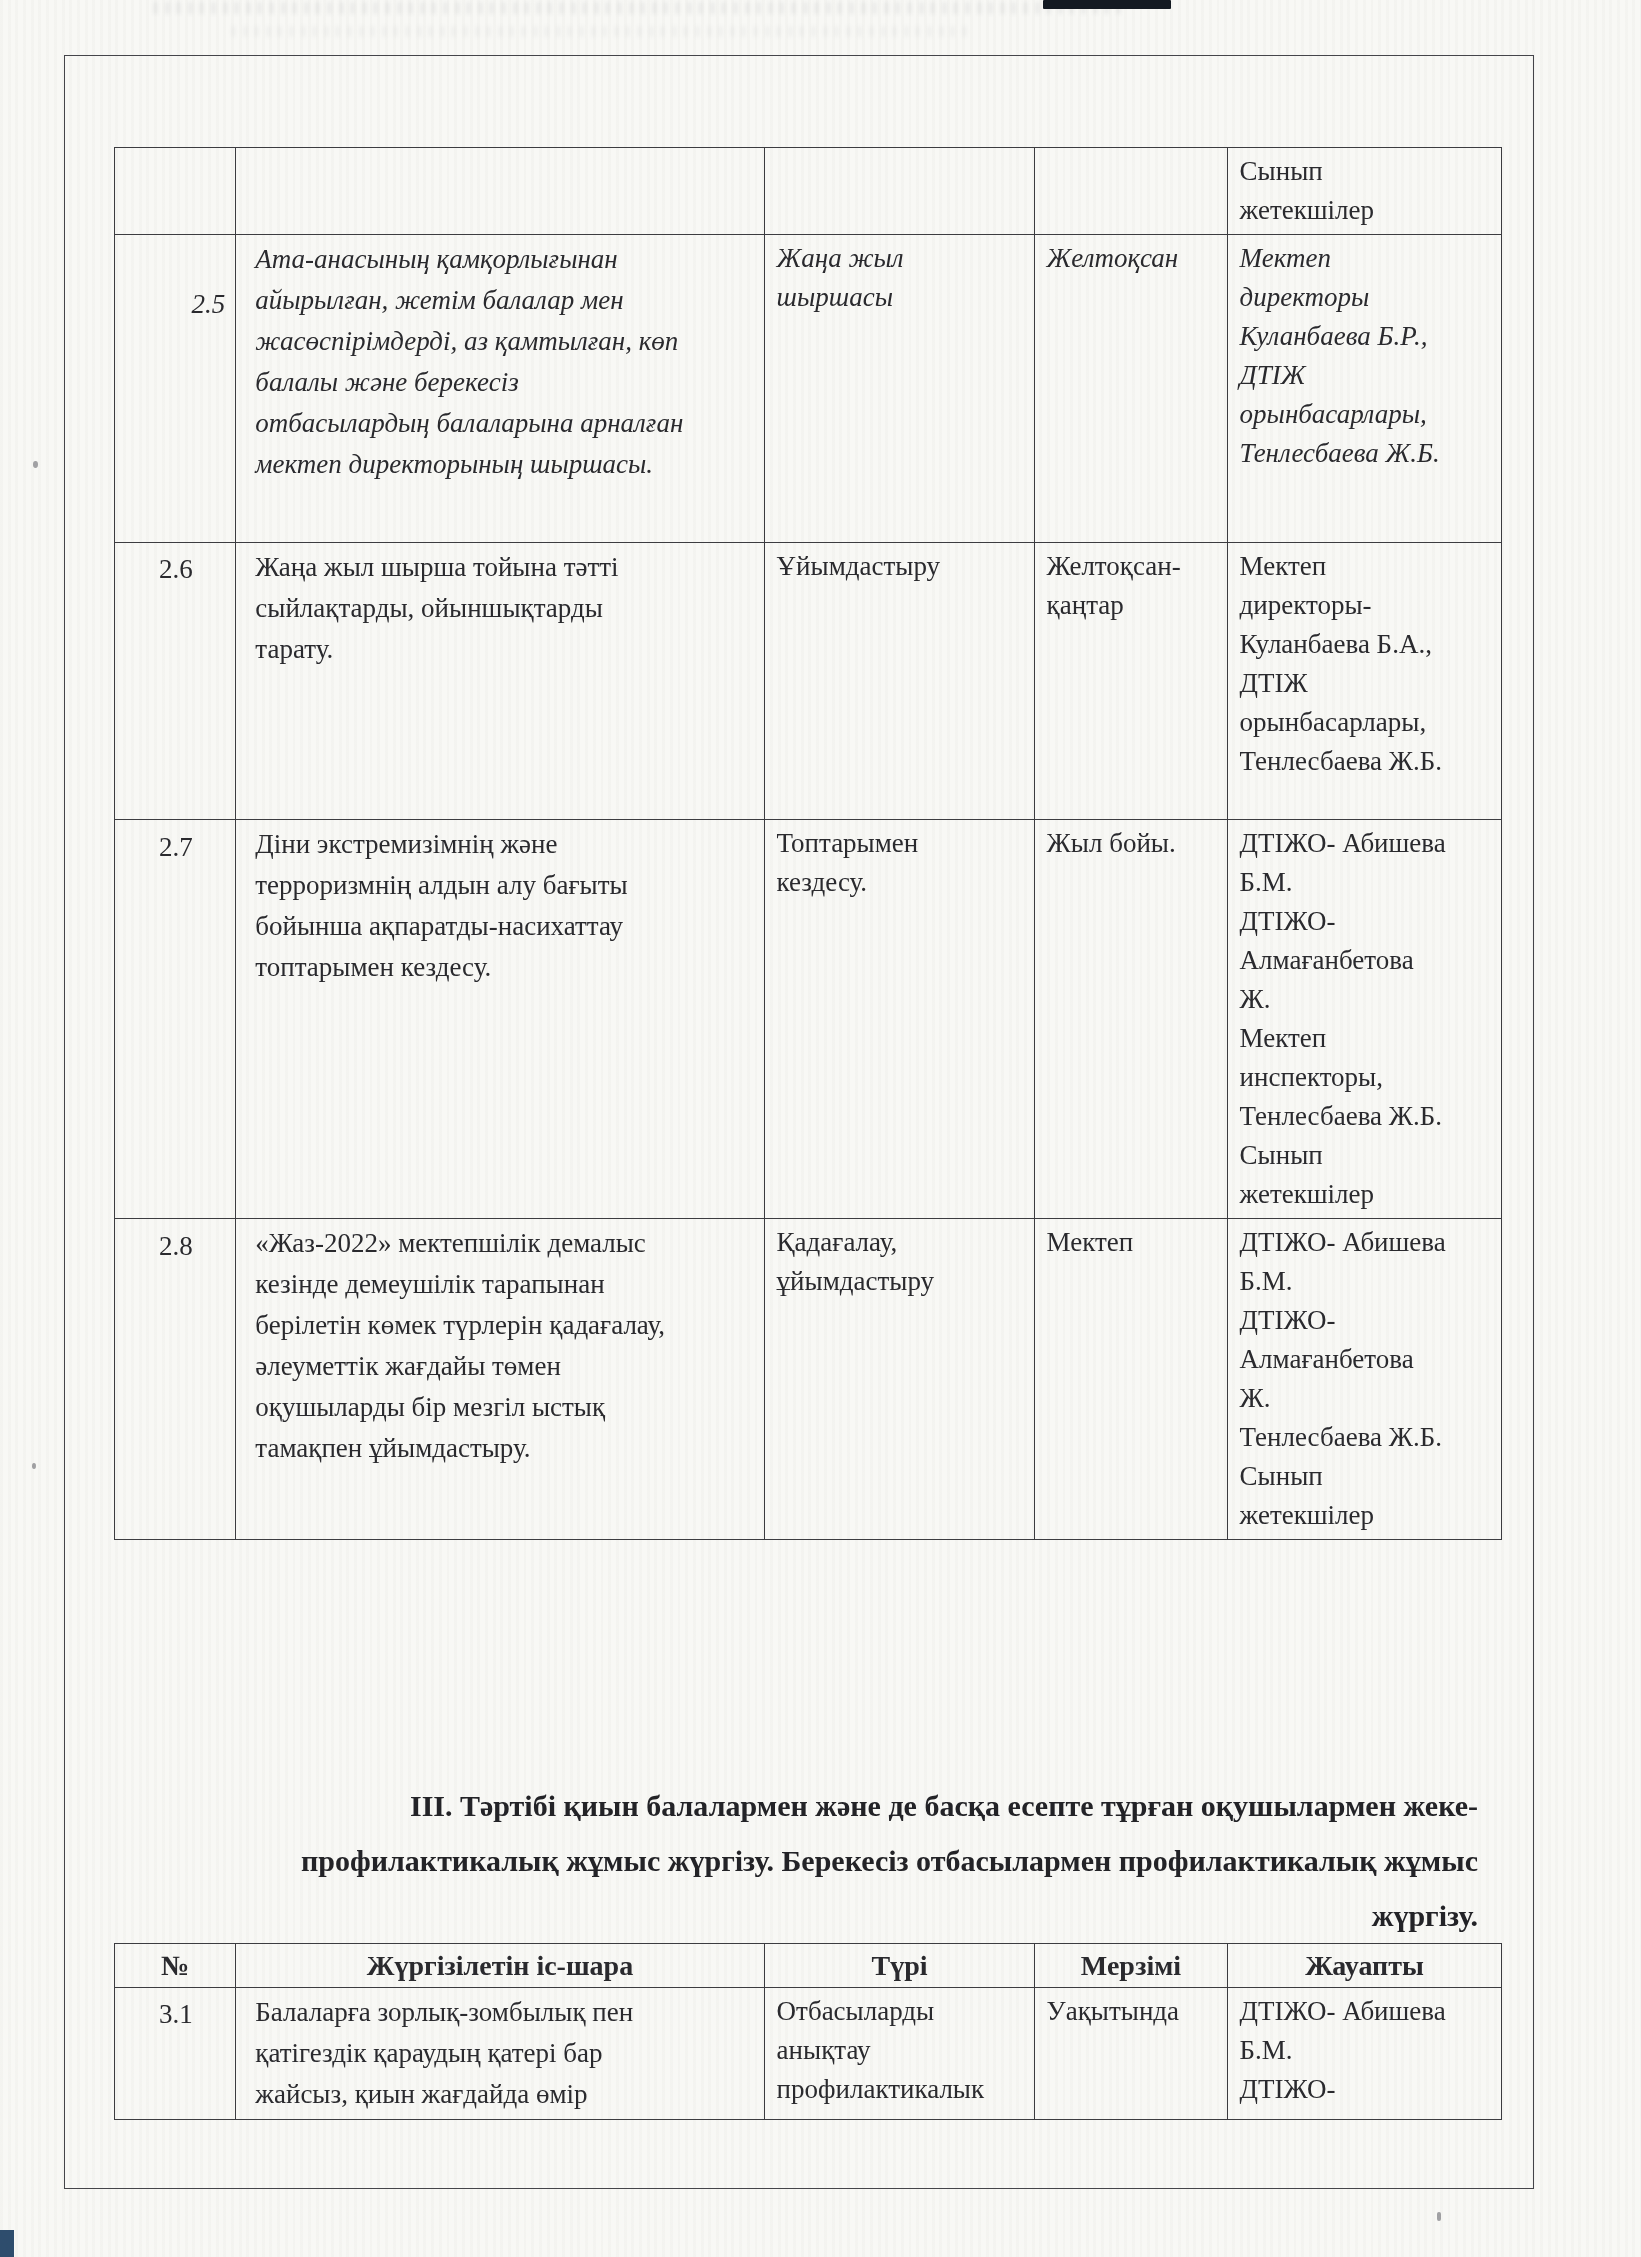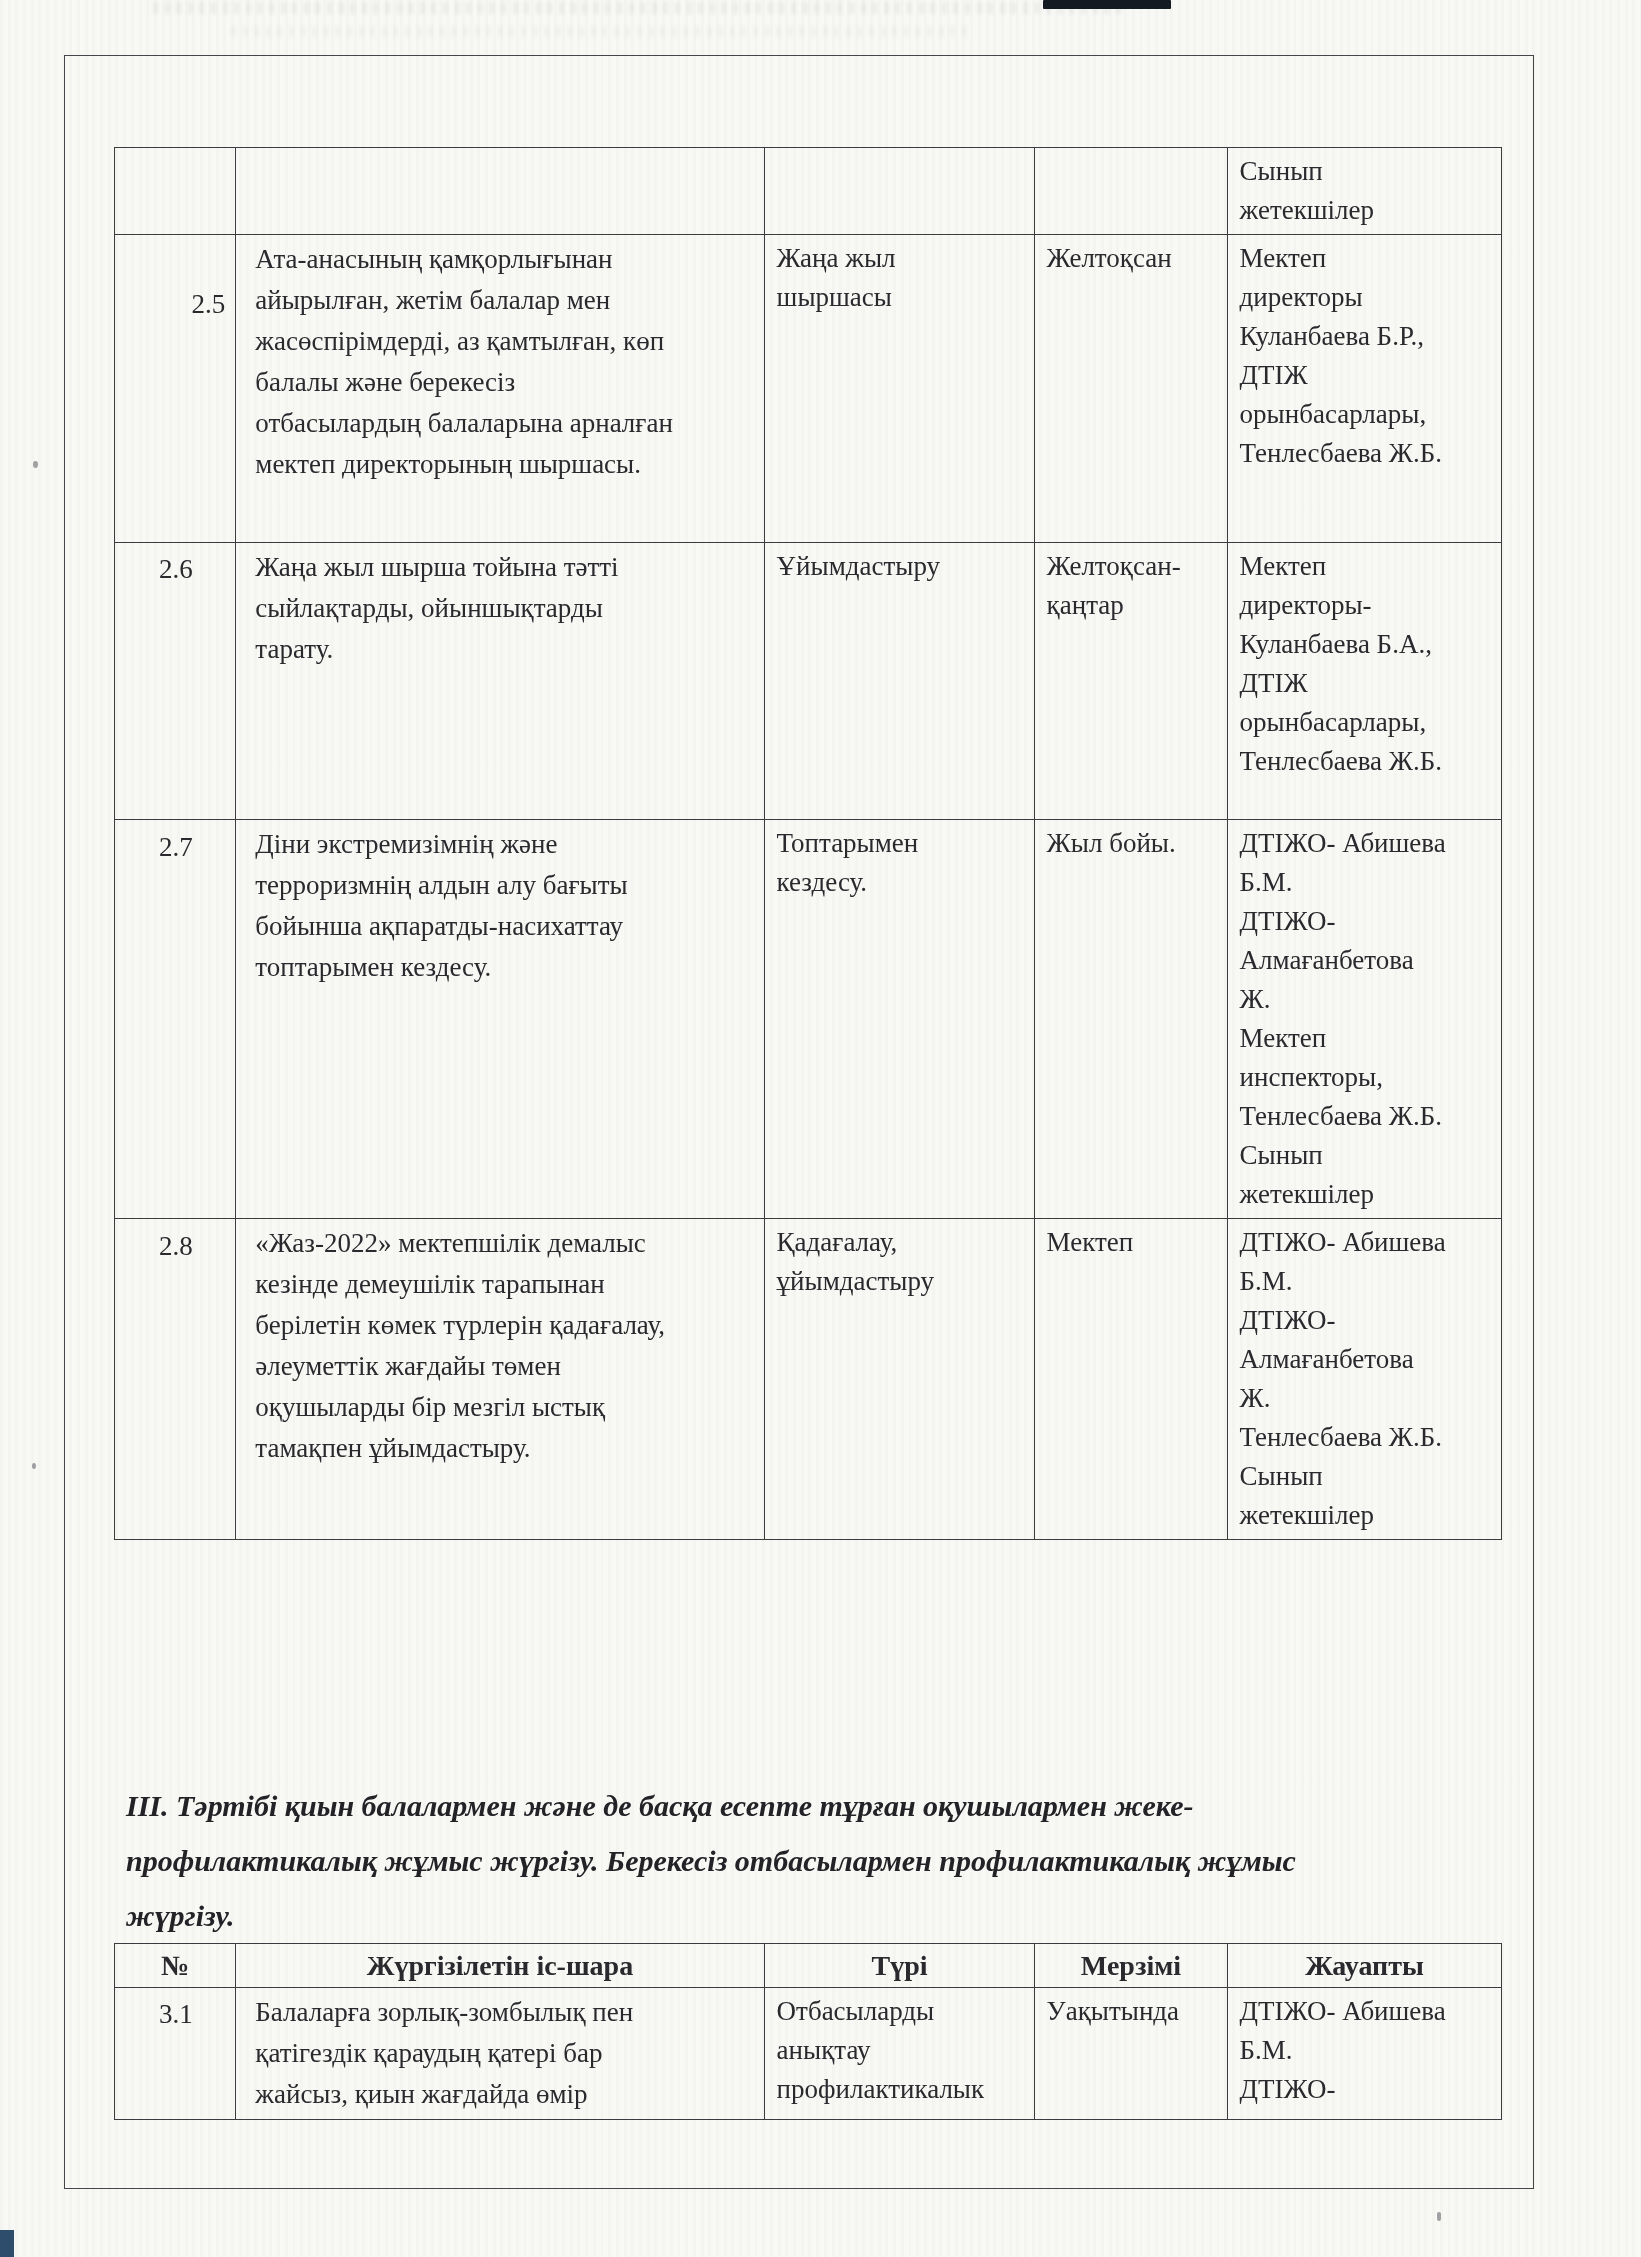--- a/index.html
+++ b/index.html
@@ -37,34 +37,34 @@
   col.c-act{width:529px;}
   col.c-type{width:270px;}
   col.c-term{width:193px;}
   col.c-resp{width:274px;}
   td.num{text-align:center;padding-top:7.7px;}
   td.num-left{text-align:right;padding-left:11.6px;padding-top:50px;}
   td.act{padding-left:19.3px;padding-right:21px;line-height:41px;}
   td.resp{padding-right:1px;}
   tr.r0 td{height:71px;}
   tr.r1 td{height:301px;}
-  tr.r2 td{height:253px;}
+  tr.r2 td{height:253px;font-style:italic;}
   tr.r3 td{height:265px;}
   tr.r4 td{height:369px;}
   tr.r5 td{height:279px;margin-top:13px;}
   .t2 th{
     font-weight:bold;text-align:center;vertical-align:middle;
     height:37px;font-size:28px;padding:1.9px 5.8px;
   }
   tr.r31 td{height:118px;}
   .heading{
     position:absolute;left:126px;top:1778px;width:1352px;
-    text-align:left;font-weight:bold;
+    text-align:right;font-weight:bold;
     font-size:30px;line-height:55px;
-    white-space:pre-line;color:#232327;font-style:italic;
+    white-space:pre-line;color:#232327;
   }
   
   .bleed{
     position:absolute;pointer-events:none;filter:blur(1.9px);opacity:.45;
     background:repeating-linear-gradient(90deg,
       rgba(110,115,125,0.35) 0 2.9px, rgba(0,0,0,0) 2.9px 11.6px);
   }
   .bleed.b1{left:154px;top:1.9px;width:966px;height:12.6px;}
   .bleed.b2{left:232px;top:26px;width:734px;height:10.6px;opacity:.28;}
   .ink-top{

